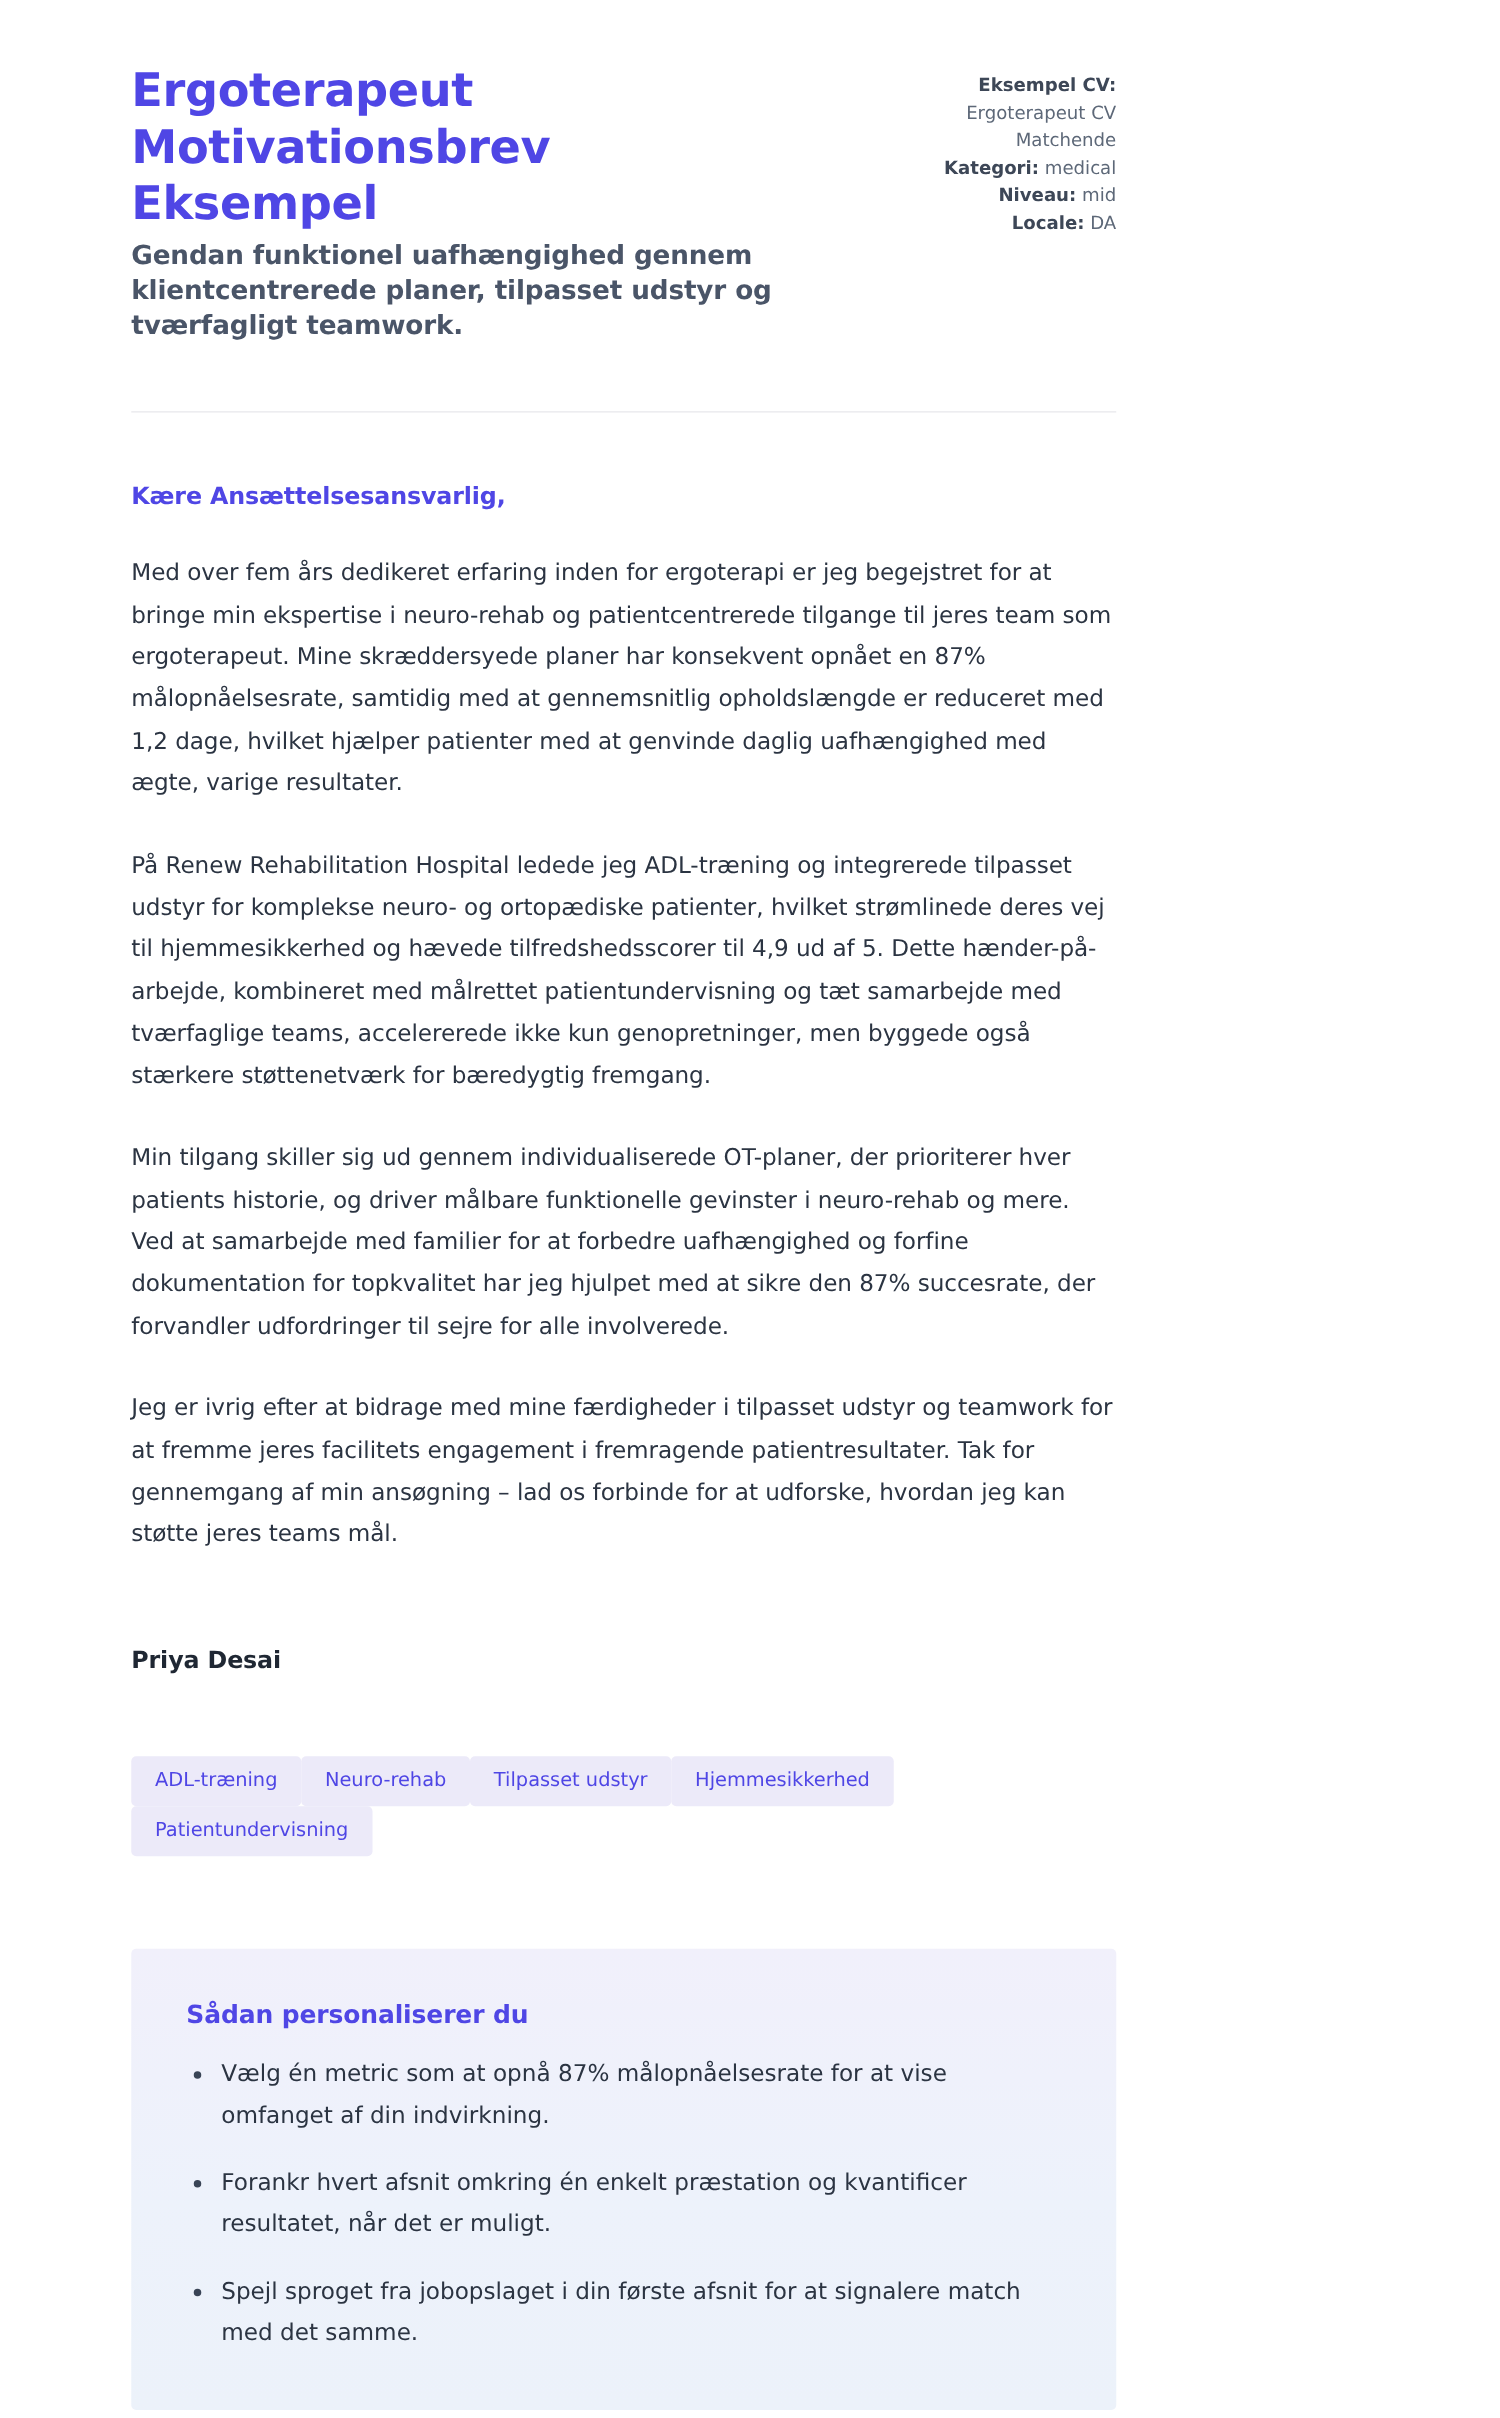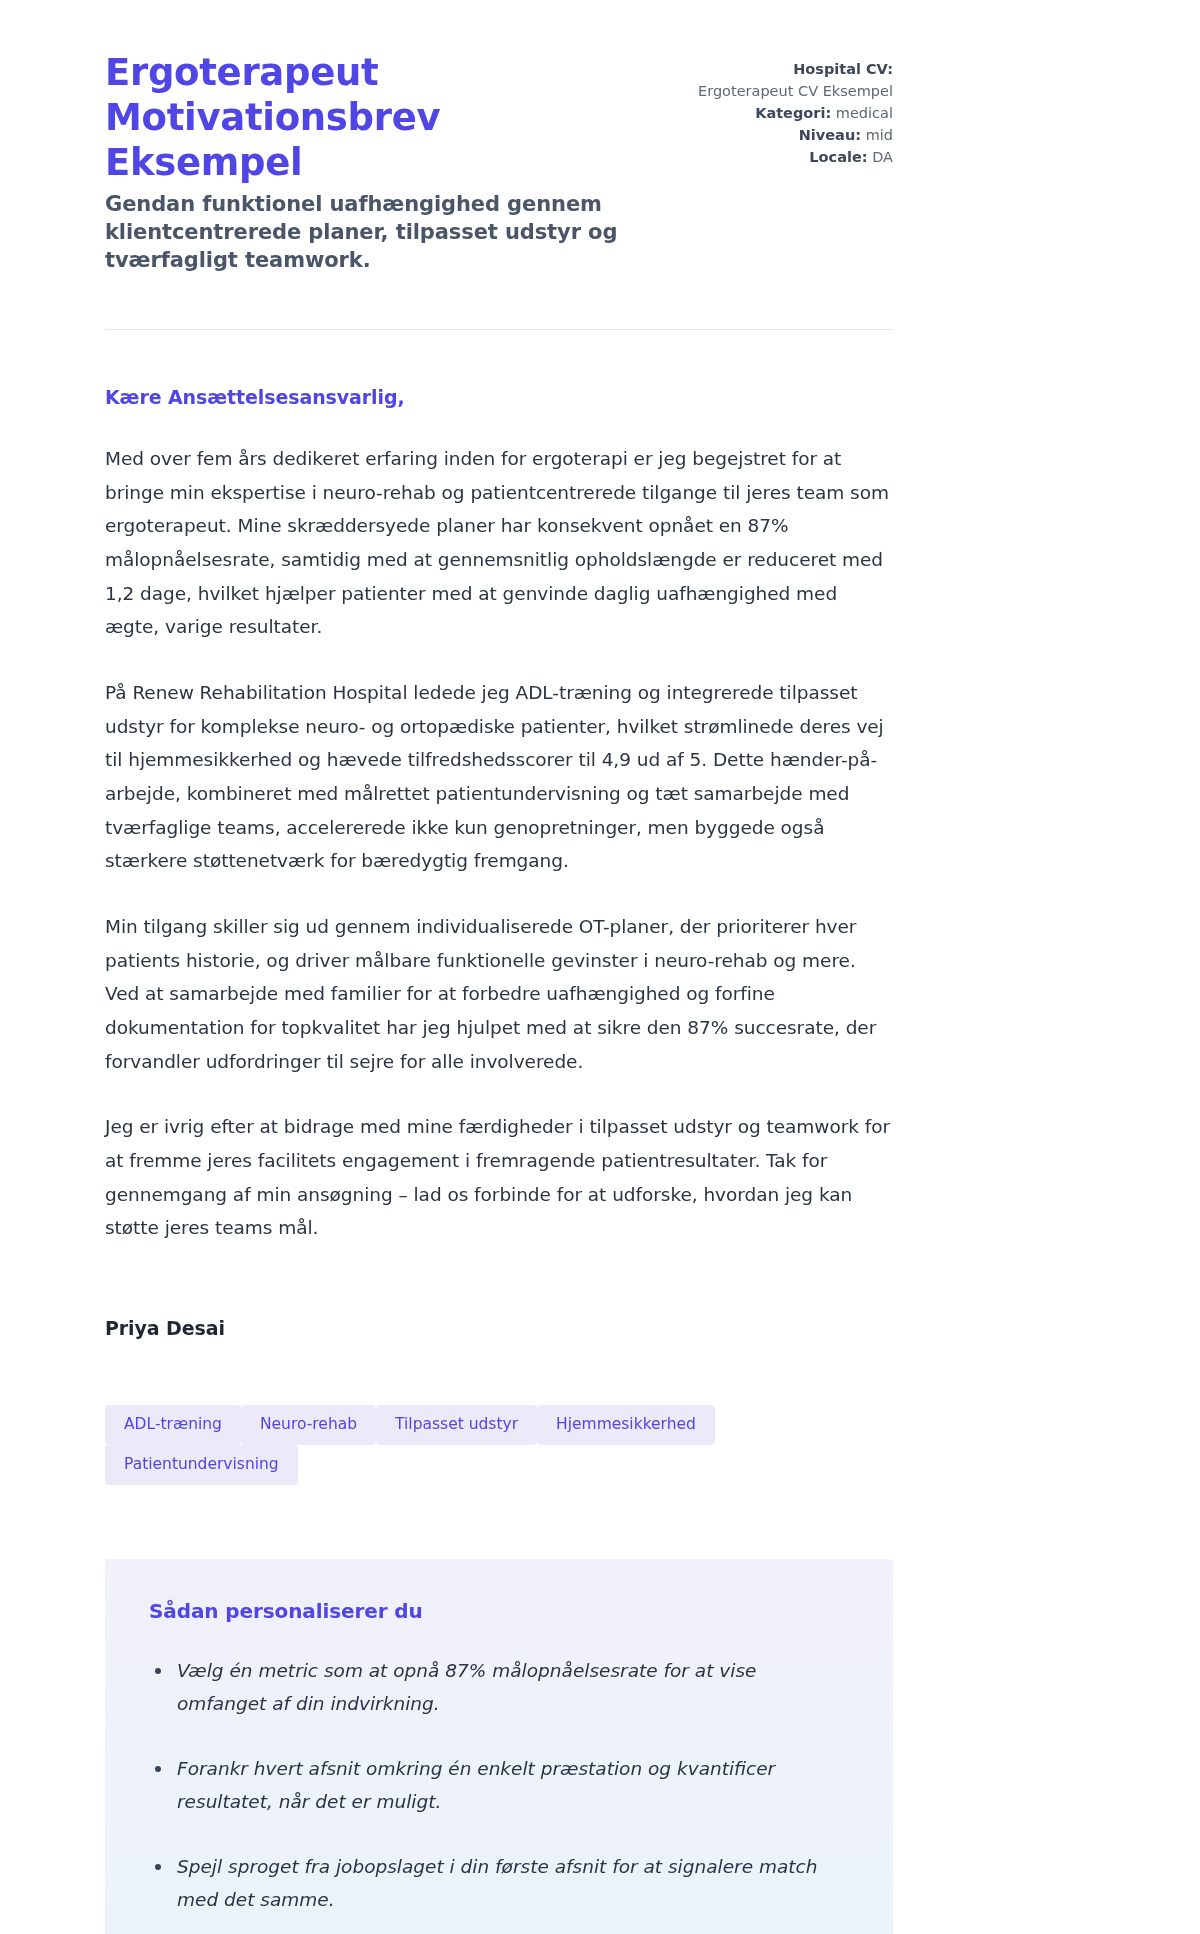--- a/index.html
+++ b/index.html
@@ -141,22 +141,21 @@
     list-style: none;
     margin: 0;
     padding: 0;
   }
   .callout-list li {
     position: relative;
     padding-left: 28px;
     font-size: 18.5px;
     line-height: 1.78;
     color: #2b3442;
-    margin-top: 32px;
-    font-style: italic;
+    margin-top: 21px;
   }
   .callout-list li::before {
     content: "";
     position: absolute;
     left: 6px;
     top: 13px;
     width: 6px;
     height: 6px;
     border-radius: 50%;
     background: #394456;
@@ -168,22 +167,22 @@
 
 <div class="page">
 
   <div class="header">
     <div class="header-left">
       <h1 class="doc-title">Ergoterapeut Motivationsbrev Eksempel</h1>
       <p class="doc-subtitle">Gendan funktionel uafhængighed gennem klientcentrerede planer, tilpasset udstyr og tværfagligt teamwork.</p>
     </div>
     <div class="header-meta">
       <div class="meta-line">
-        <span class="meta-key">Hospital CV:</span>
-        <span class="meta-val meta-cv-value">Ergoterapeut CV Eksempel</span>
+        <span class="meta-key">Eksempel CV:</span>
+        <span class="meta-val meta-cv-value">Ergoterapeut CV Matchende</span>
       </div>
       <div class="meta-line">
         <span class="meta-key">Kategori:</span>
         <span class="meta-val">medical</span>
       </div>
       <div class="meta-line">
         <span class="meta-key">Niveau:</span>
         <span class="meta-val">mid</span>
       </div>
       <div class="meta-line">

